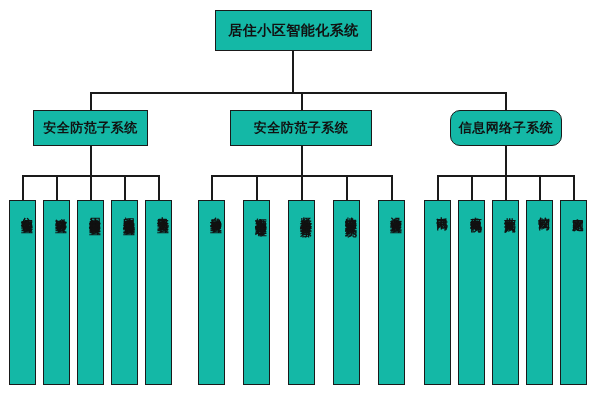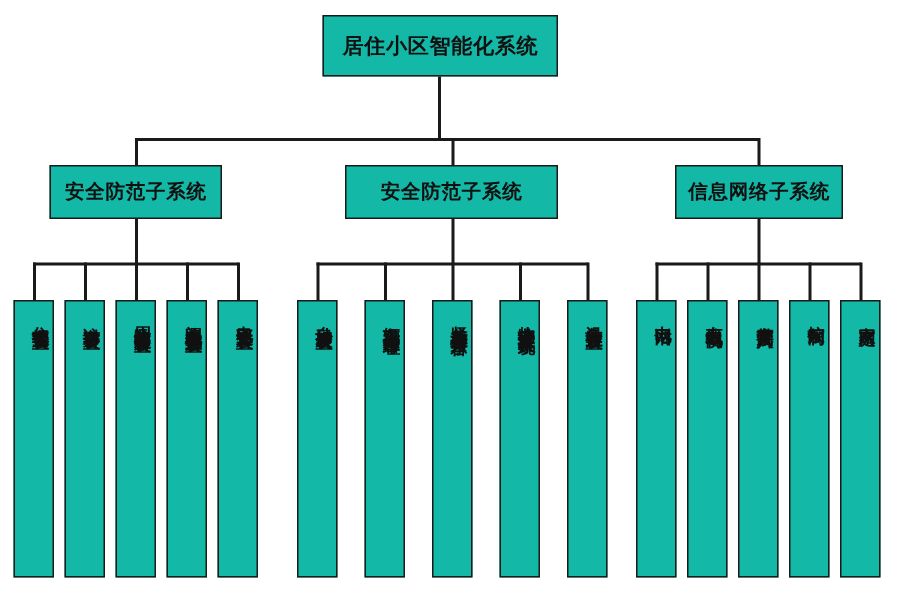--- a/index.html
+++ b/index.html
@@ -39,21 +39,21 @@
     font-weight: bold;
   }
   .node-l2 {
     height: 36px;
     font-size: 13px;
     font-weight: bold;
     top: 110px;
   }
   .node-l2-0 { left: 33px;  width: 115px; }
   .node-l2-1 { left: 230px; width: 142px; }
-  .node-l2-2 { left: 450px; width: 112px; }
+  .node-l2-2 { left: 450px; width: 112px; border-radius: 10px; }
 
   .node-leaf {
     top: 200px;
     height: 185px;
     width: 27px;
     font-size: 11.5px;
     font-weight: bold;
     writing-mode: vertical-rl;
     text-orientation: upright;
     align-items: flex-start;

